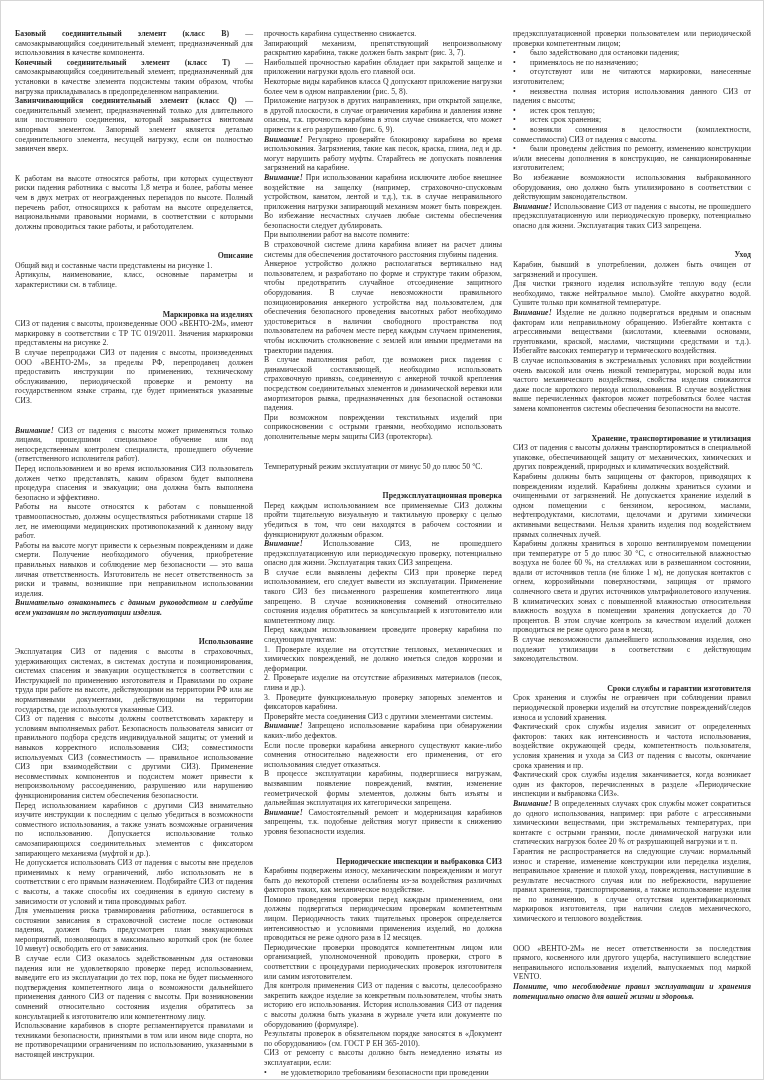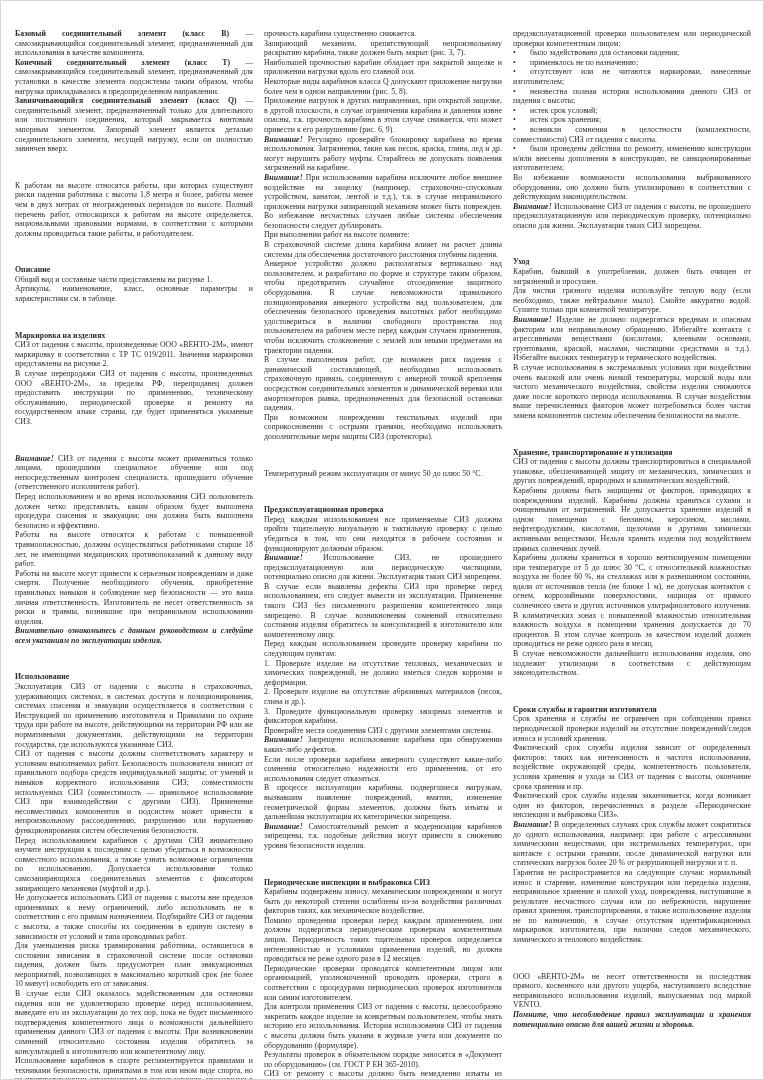--- a/index.html
+++ b/index.html
@@ -17,22 +17,22 @@
     display:flex;gap:11px;
   }
   .col{
     width:238px;flex:0 0 238px;
     font-size:7.8px;line-height:9.6px;
     color:#2b2b2b;
     text-align:justify;
     letter-spacing:0.05px;
   }
   .block{margin:0;}
-  .block.gap{margin-top:27px;}
-  .block.h{font-weight:bold;text-align:left;}
+  .block.gap{margin-top:20px;}
+  .block.h{font-weight:bold;text-align:right;}
   .r-n{font-weight:normal;font-style:normal;}
   .r-b{font-weight:bold;}
   .r-bi{font-weight:bold;font-style:italic;}
   .marker{display:inline-block;width:17px;}
 </style>
 </head>
 <body>
 
 <div class="page">
   <div class="cols">
@@ -71,21 +71,21 @@
         <div class="block p"><span class="r-bi">Внимание!</span><span class="r-n"> Регулярно проверяйте блокировку карабина во время использования. Загрязнения, такие как песок, краска, глина, лед и др. могут нарушить работу муфты. Старайтесь не допускать появления загрязнений на карабине.</span></div>
         <div class="block p"><span class="r-bi">Внимание!</span><span class="r-n"> При использовании карабина исключите любое внешнее воздействие на защелку (например, страховочно-спусковым устройством, канатом, лентой и т.д.), т.к. в случае неправильного приложения нагрузки запирающий механизм может быть поврежден. Во избежание несчастных случаев любые системы обеспечения безопасности следует дублировать.</span></div>
         <div class="block p"><span class="r-n">При выполнении работ на высоте помните:</span></div>
         <div class="block p"><span class="r-n">В страховочной системе длина карабина влияет на расчет длины системы для обеспечения достаточного расстояния глубины падения.</span></div>
         <div class="block p"><span class="r-n">Анкерное устройство должно располагаться вертикально над пользователем, и разработано по форме и структуре таким образом, чтобы предотвратить случайное отсоединение защитного оборудования. В случае невозможности правильного позиционирования анкерного устройства над пользователем, для обеспечения безопасного проведения высотных работ необходимо удостовериться в наличии свободного пространства под пользователем на рабочем месте перед каждым случаем применения, чтобы исключить столкновение с землей или иными предметами на траектории падения.</span></div>
         <div class="block p"><span class="r-n">В случае выполнения работ, где возможен риск падения с динамической составляющей, необходимо использовать страховочную привязь, соединенную с анкерной точкой крепления посредством соединительных элементов и динамической веревки или амортизаторов рывка, предназначенных для безопасной остановки падения.</span></div>
         <div class="block p"><span class="r-n">При возможном повреждении текстильных изделий при соприкосновении с острыми гранями, необходимо использовать дополнительные меры защиты СИЗ (протекторы).</span></div>
         <div class="block p gap"><span class="r-n">Температурный режим эксплуатации от минус 50 до плюс 50 °С.</span></div>
         <div class="block h gap"><span class="r-b">Предэксплуатационная проверка</span></div>
         <div class="block p"><span class="r-n">Перед каждым использованием все применяемые СИЗ должны пройти тщательную визуальную и тактильную проверку с целью убедиться в том, что они находятся в рабочем состоянии и функционируют должным образом.</span></div>
-        <div class="block p"><span class="r-bi">Внимание!</span><span class="r-n"> Использование СИЗ, не прошедшего предэксплуатационную или периодическую чистящими, потенциально опасно для жизни. Эксплуатация таких СИЗ запрещена.</span></div>
+        <div class="block p"><span class="r-bi">Внимание!</span><span class="r-n"> Использование СИЗ, не прошедшего предэксплуатационную или периодическую проверку, потенциально опасно для жизни. Эксплуатация таких СИЗ запрещена.</span></div>
         <div class="block p"><span class="r-n">В случае если выявлены дефекты СИЗ при проверке перед использованием, его следует вывести из эксплуатации. Применение такого СИЗ без письменного разрешения компетентного лица запрещено. В случае возникновения сомнений относительно состояния изделия обратитесь за консультацией к изготовителю или компетентному лицу.</span></div>
         <div class="block p"><span class="r-n">Перед каждым использованием проведите проверку карабина по следующим пунктам:</span></div>
         <div class="block p"><span class="r-n">1. Проверьте изделие на отсутствие тепловых, механических и химических повреждений, не должно иметься следов коррозии и деформации.</span></div>
         <div class="block p"><span class="r-n">2. Проверьте изделие на отсутствие абразивных материалов (песок, глина и др.).</span></div>
         <div class="block p"><span class="r-n">3. Проведите функциональную проверку запорных элементов и фиксаторов карабина.</span></div>
         <div class="block p"><span class="r-n">Проверяйте места соединения СИЗ с другими элементами системы.</span></div>
         <div class="block p"><span class="r-bi">Внимание!</span><span class="r-n"> Запрещено использование карабина при обнаружении каких-либо дефектов.</span></div>
         <div class="block p"><span class="r-n">Если после проверки карабина анкерного существуют какие-либо сомнения относительно надежности его применения, от его использования следует отказаться.</span></div>
         <div class="block p"><span class="r-n">В процессе эксплуатации карабины, подвергшиеся нагрузкам, вызвавшим появление повреждений, вмятин, изменение геометрической формы элементов, должны быть изъяты и дальнейшая эксплуатация их категорически запрещена.</span></div>
         <div class="block p"><span class="r-bi">Внимание!</span><span class="r-n"> Самостоятельный ремонт и модернизация карабинов запрещены, т.к. подобные действия могут привести к снижению уровня безопасности изделия.</span></div>
@@ -97,21 +97,21 @@
         <div class="block p"><span class="r-n">Результаты проверок в обязательном порядке заносятся в «Документ по оборудованию» (см. ГОСТ Р ЕН 365-2010).</span></div>
         <div class="block p"><span class="r-n">СИЗ от ремонту с высоты должно быть немедленно изъяты из эксплуатации, если:</span></div>
         <div class="block bullet"><span class="marker">•</span><span class="r-n">не удовлетворило требованиям безопасности при проведении</span></div>
       </div>
     <div class="col">
         <div class="block p"><span class="r-n">предэксплуатационной проверки пользователем или периодической проверки компетентным лицом;</span></div>
         <div class="block bullet"><span class="marker">•</span><span class="r-n">было задействовано для остановки падения;</span></div>
         <div class="block bullet"><span class="marker">•</span><span class="r-n">применялось не по назначению;</span></div>
         <div class="block bullet"><span class="marker">•</span><span class="r-n">отсутствуют или не читаются маркировки, нанесенные изготовителем;</span></div>
         <div class="block bullet"><span class="marker">•</span><span class="r-n">неизвестна полная история использования данного СИЗ от падения с высоты;</span></div>
-        <div class="block bullet"><span class="marker">•</span><span class="r-n">истек срок условий;</span></div>
+        <div class="block bullet"><span class="marker">•</span><span class="r-n">истек срок теплую;</span></div>
         <div class="block bullet"><span class="marker">•</span><span class="r-n">истек срок хранения;</span></div>
         <div class="block bullet"><span class="marker">•</span><span class="r-n">возникли сомнения в целостности (комплектности, совместимости) СИЗ от падения с высоты.</span></div>
         <div class="block bullet"><span class="marker">•</span><span class="r-n">были проведены действия по ремонту, изменению конструкции и/или внесены дополнения в конструкцию, не санкционированные изготовителем;</span></div>
         <div class="block p"><span class="r-n">Во избежание возможности использования выбракованного оборудования, оно должно быть утилизировано в соответствии с действующим законодательством.</span></div>
         <div class="block p"><span class="r-bi">Внимание!</span><span class="r-n"> Использование СИЗ от падения с высоты, не прошедшего предэксплуатационную или периодическую проверку, потенциально опасно для жизни. Эксплуатация таких СИЗ запрещена.</span></div>
         <div class="block h gap"><span class="r-b">Уход</span></div>
         <div class="block p"><span class="r-n">Карабин, бывший в употреблении, должен быть очищен от загрязнений и просушен.</span></div>
         <div class="block p"><span class="r-n">Для чистки грязного изделия используйте теплую воду (если необходимо, также нейтральное мыло). Смойте аккуратно водой. Сушите только при комнатной температуре.</span></div>
         <div class="block p"><span class="r-bi">Внимание!</span><span class="r-n"> Изделие не должно подвергаться вредным и опасным факторам или неправильному обращению. Избегайте контакта с агрессивными веществами (кислотами, клеевыми основами, грунтовками, краской, маслами, чистящими средствами и т.д.). Избегайте высоких температур и термического воздействия.</span></div>
         <div class="block p"><span class="r-n">В случае использования в экстремальных условиях при воздействии очень высокой или очень низкой температуры, морской воды или частого механического воздействия, свойства изделия снижаются даже после короткого периода использования. В случае воздействия выше перечисленных факторов может потребоваться более частая замена компонентов системы обеспечения безопасности на высоте.</span></div>

